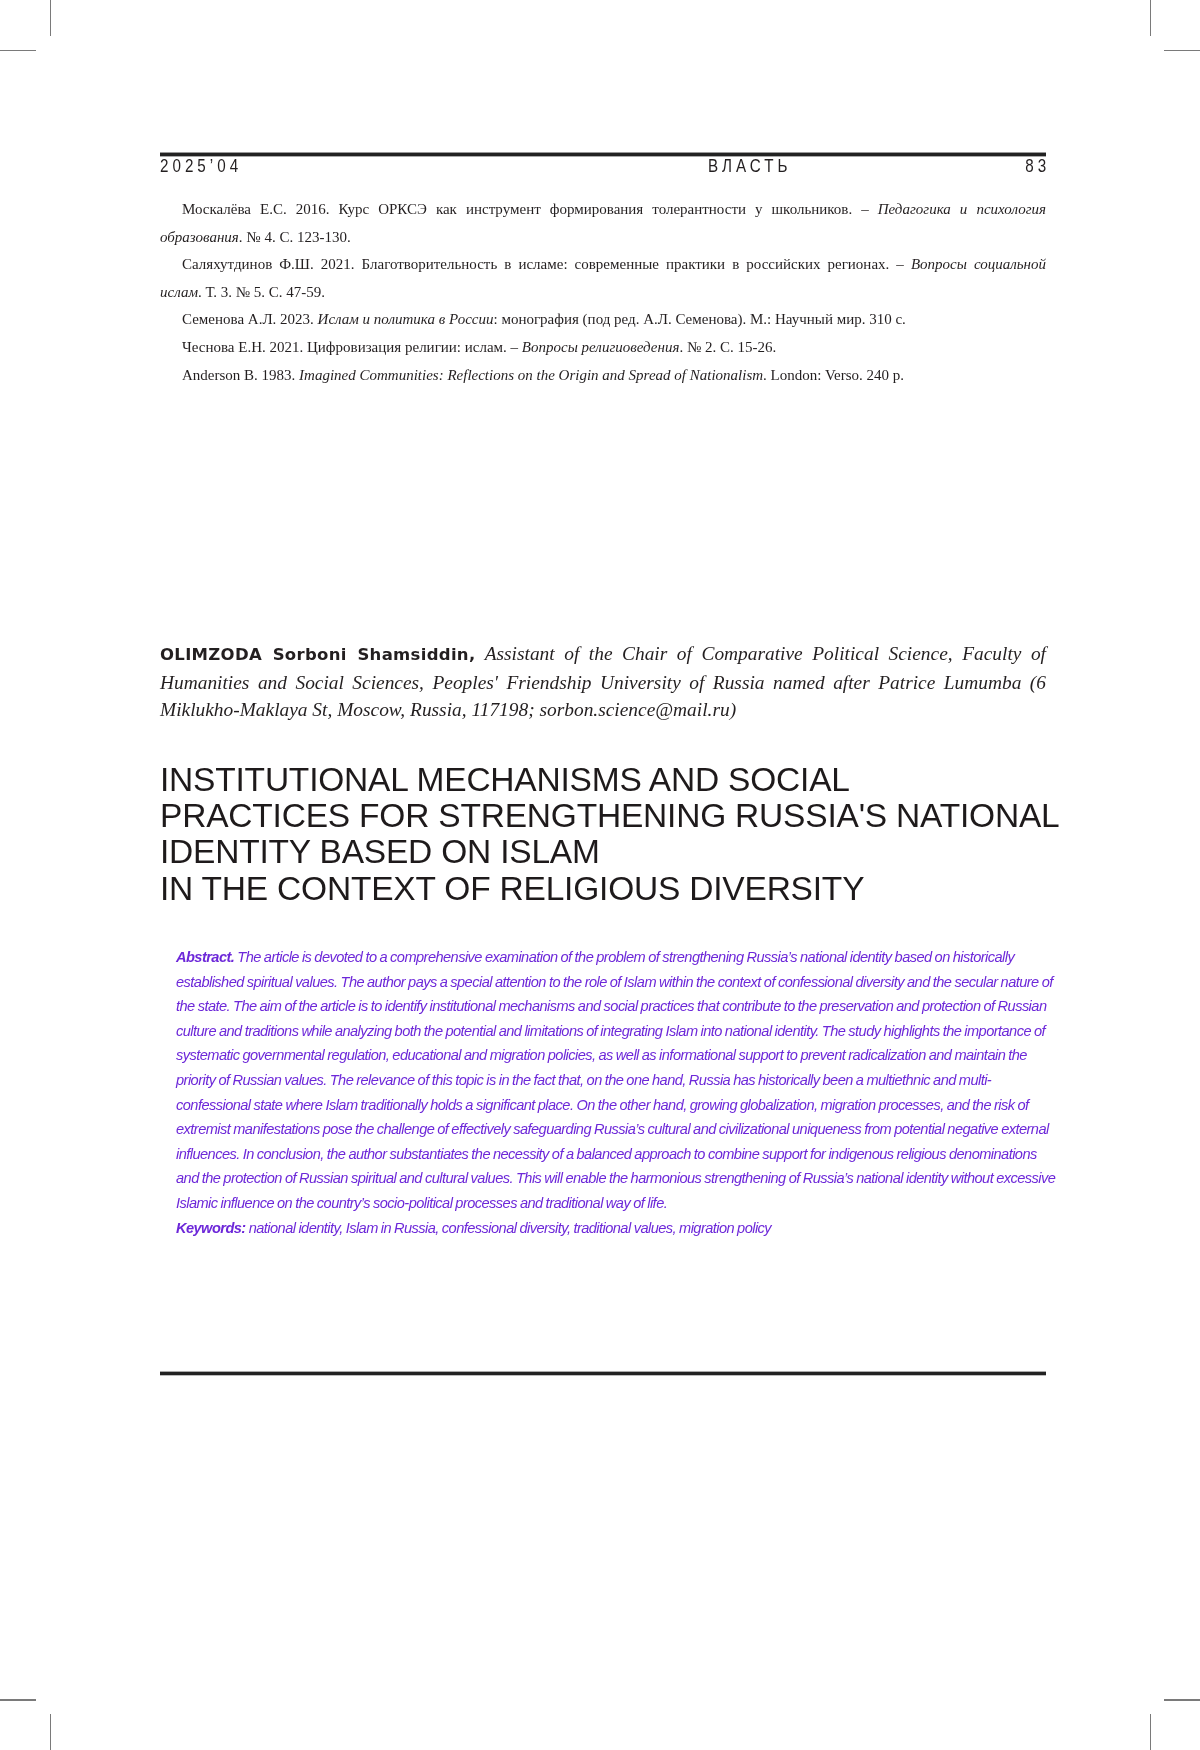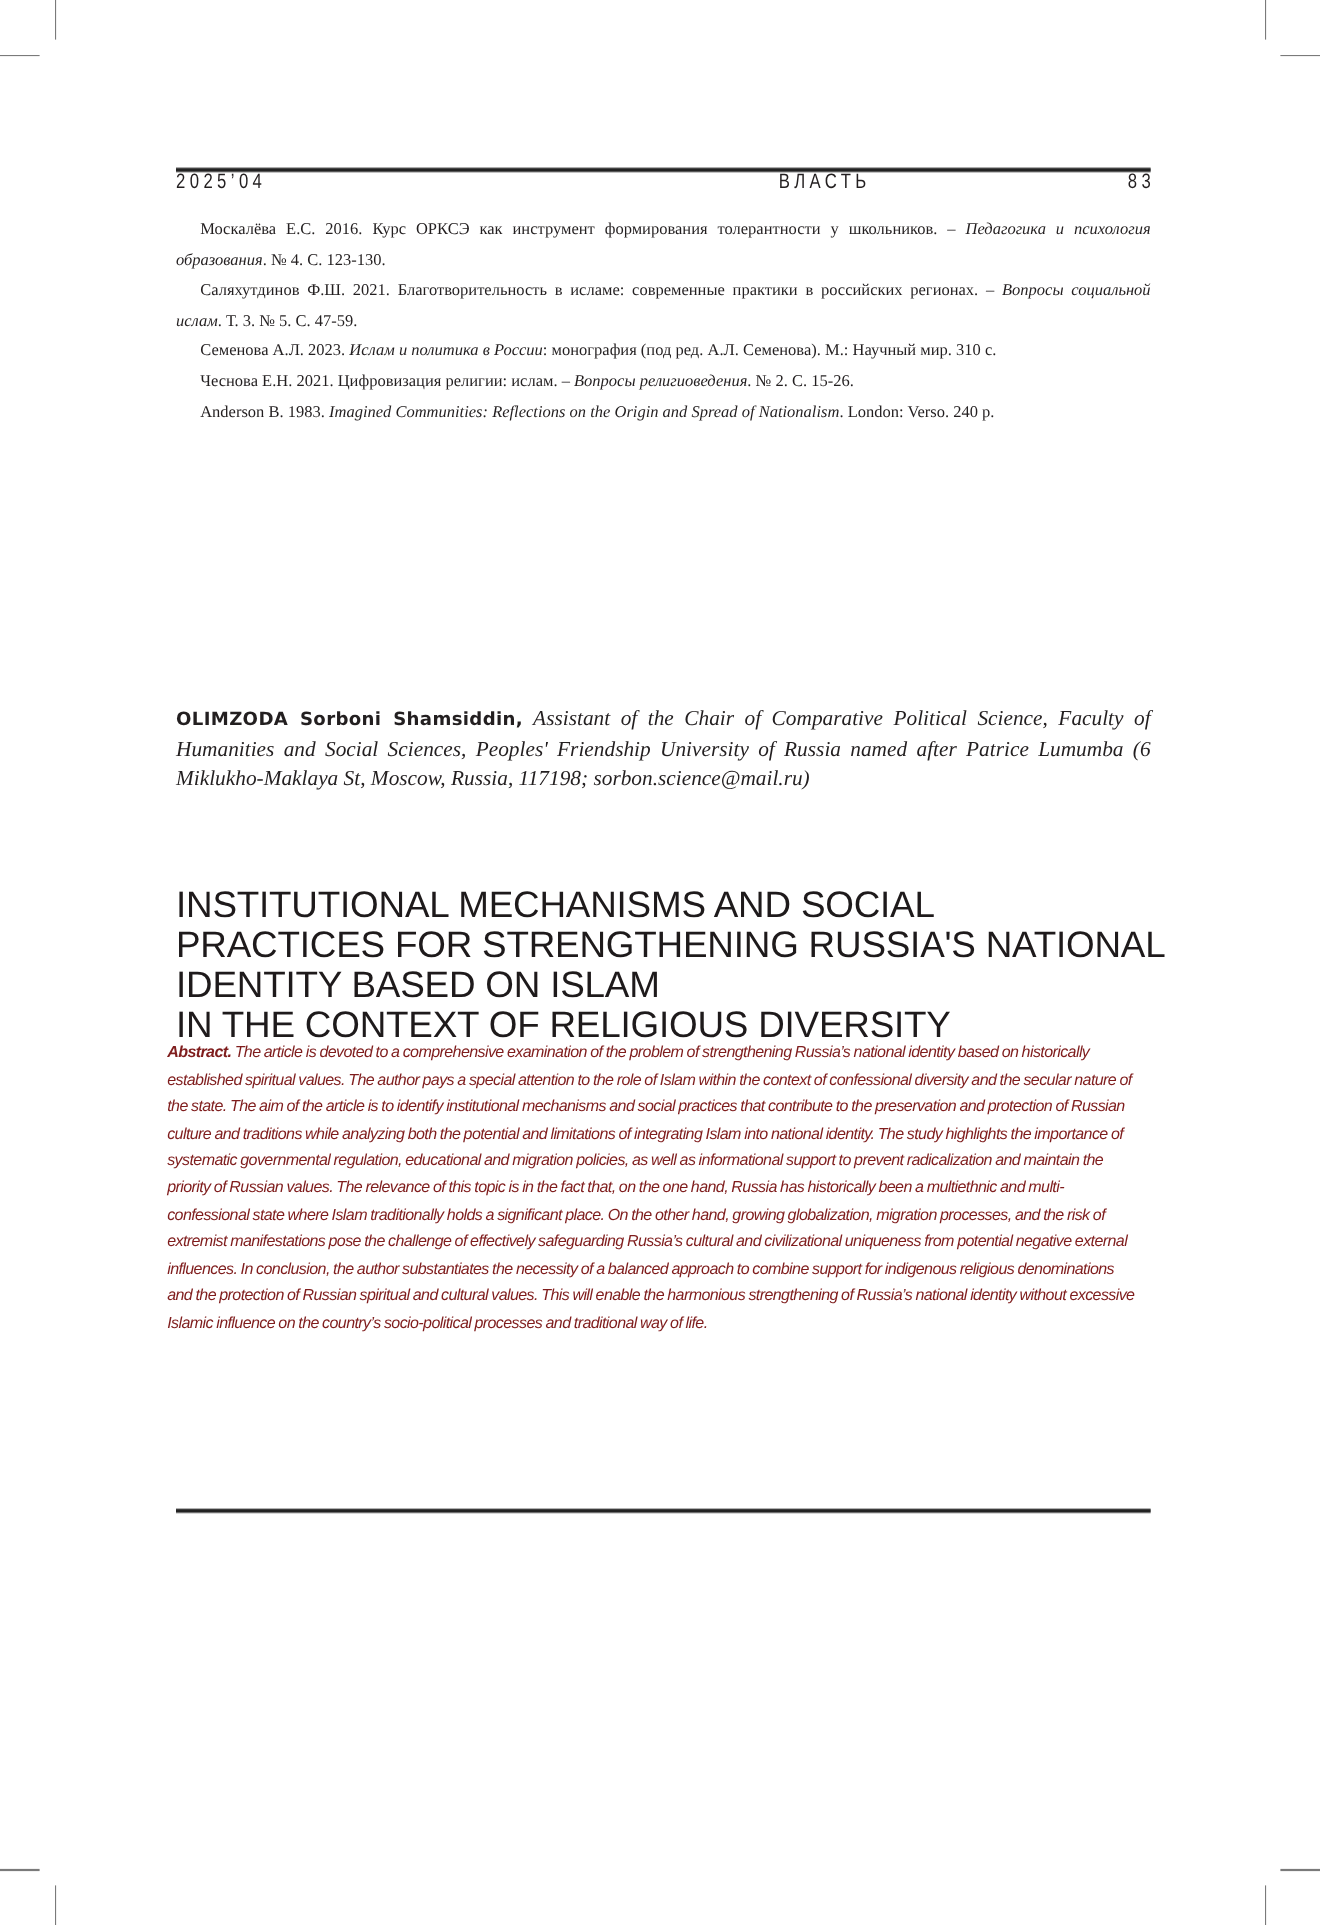--- a/index.html
+++ b/index.html
@@ -38,30 +38,30 @@
     position: absolute; left: 160px; top: 640px; width: 886px;
     font-family: "Liberation Serif", serif; font-style: italic; font-size: 19.4px; line-height: 27.6px;
     text-align: justify;
   }
   .author-name {
     font-family: "DejaVu Sans", sans-serif; font-style: normal; font-weight: bold;
     font-size: 16.5px; letter-spacing: 0.3px;
   }
 
   .title {
-    position: absolute; left: 160px; top: 806px; width: 900px; margin: 0;
+    position: absolute; left: 160px; top: 762px; width: 900px; margin: 0;
     font-family: "Liberation Sans", sans-serif; font-weight: normal;
     font-size: 33.5px; line-height: 36.2px; color: #1e1a1b; white-space: pre-line;
     letter-spacing: -0.2px;
   }
 
   .abstract {
-    position: absolute; left: 152px; top: 945px; width: 886px;
+    position: absolute; left: 176px; top: 945px; width: 886px;
     font-family: "Liberation Sans", sans-serif; font-style: italic; font-size: 14.6px;
-    line-height: 24.6px; letter-spacing: -0.55px; word-spacing: -0.5px; color: #7f1d1d;
+    line-height: 24.6px; letter-spacing: -0.55px; word-spacing: -0.5px; color: #6d28d9;
   }
   .abstract p { margin: 0; }
   .lbl { font-weight: bold; font-style: italic; }
 
   .bottom-rule {
     position: absolute; left: 160px; top: 1372px; width: 886px; height: 3px;
     background: #222; box-shadow: 0 -1px 0 #aaa, 0 1px 0 #bbb;
   }
 </style>
 </head>
@@ -93,15 +93,16 @@
 
 <div class="author"><span class="author-name">OLIMZODA Sorboni Shamsiddin,</span><span> Assistant of the Chair of Comparative Political Science, Faculty of Humanities and Social Sciences, Peoples' Friendship University of Russia named after Patrice Lumumba (6 Miklukho-Maklaya St, Moscow, Russia, 117198; sorbon.science@mail.ru)</span></div>
 
 <h1 class="title">INSTITUTIONAL MECHANISMS AND SOCIAL
 PRACTICES FOR STRENGTHENING RUSSIA'S NATIONAL
 IDENTITY BASED ON ISLAM
 IN THE CONTEXT OF RELIGIOUS DIVERSITY</h1>
 
 <div class="abstract">
   <p><span class="lbl">Abstract.</span><span> The article is devoted to a comprehensive examination of the problem of strengthening Russia’s national identity based on historically established spiritual values. The author pays a special attention to the role of Islam within the context of confessional diversity and the secular nature of the state. The aim of the article is to identify institutional mechanisms and social practices that contribute to the preservation and protection of Russian culture and traditions while analyzing both the potential and limitations of integrating Islam into national identity. The study highlights the importance of systematic governmental regulation, educational and migration policies, as well as informational support to prevent radicalization and maintain the priority of Russian values. The relevance of this topic is in the fact that, on the one hand, Russia has historically been a multiethnic and multi-confessional state where Islam traditionally holds a significant place. On the other hand, growing globalization, migration processes, and the risk of extremist manifestations pose the challenge of effectively safeguarding Russia’s cultural and civilizational uniqueness from potential negative external influences. In conclusion, the author substantiates the necessity of a balanced approach to combine support for indigenous religious denominations and the protection of Russian spiritual and cultural values. This will enable the harmonious strengthening of Russia’s national identity without excessive Islamic influence on the country’s socio-political processes and traditional way of life.</span></p>
+  <p><span class="lbl">Keywords:</span><span> national identity, Islam in Russia, confessional diversity, traditional values, migration policy</span></p>
 </div>
 
 <div class="bottom-rule"></div>
 
 </body></html>

